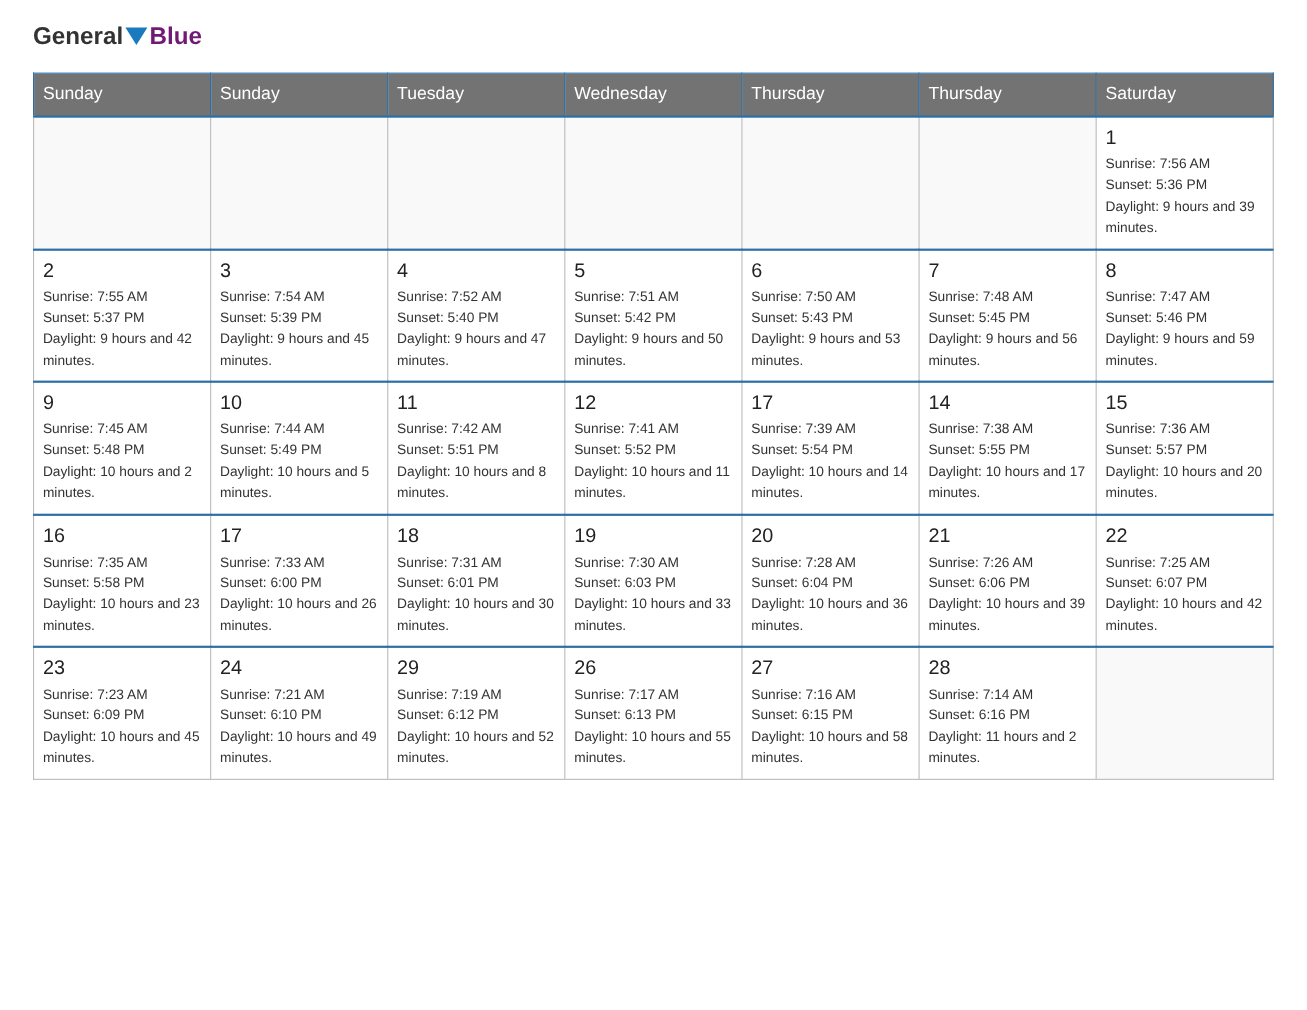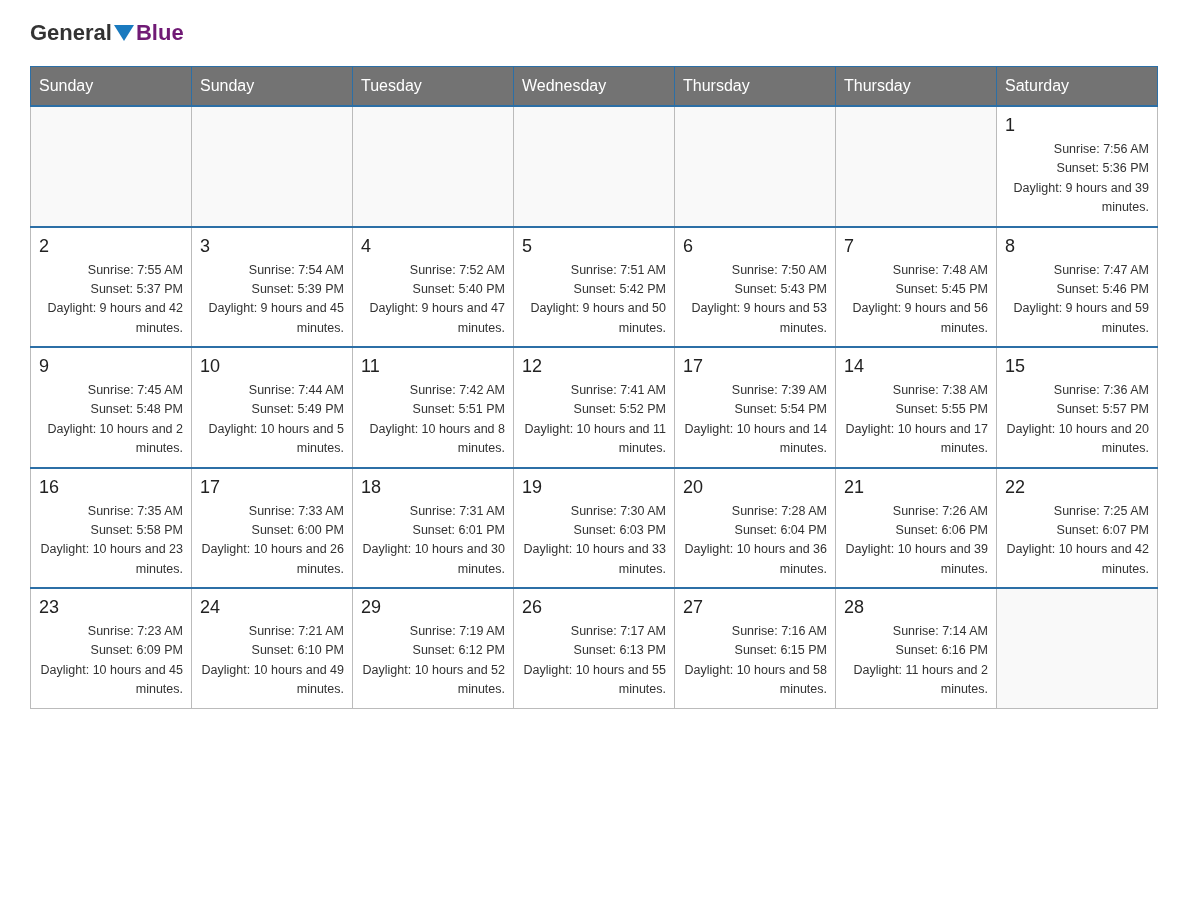--- a/index.html
+++ b/index.html
@@ -81,21 +81,20 @@
     .day-num {
       font-size: 18px;
       color: #222;
       display: block;
       margin-bottom: 4px;
     }
     .day-info {
       font-size: 12.5px;
       line-height: 1.55;
       color: #333;
-      text-align: right;
     }
     .empty-cell {
       background: #f9f9f9;
     }
     tr { border-bottom: 2px solid #2c6fa6; }
     .calendar tbody tr:last-child { border-bottom: none; padding-left: 40px; }
   </style>
 </head>
 <body>
 

